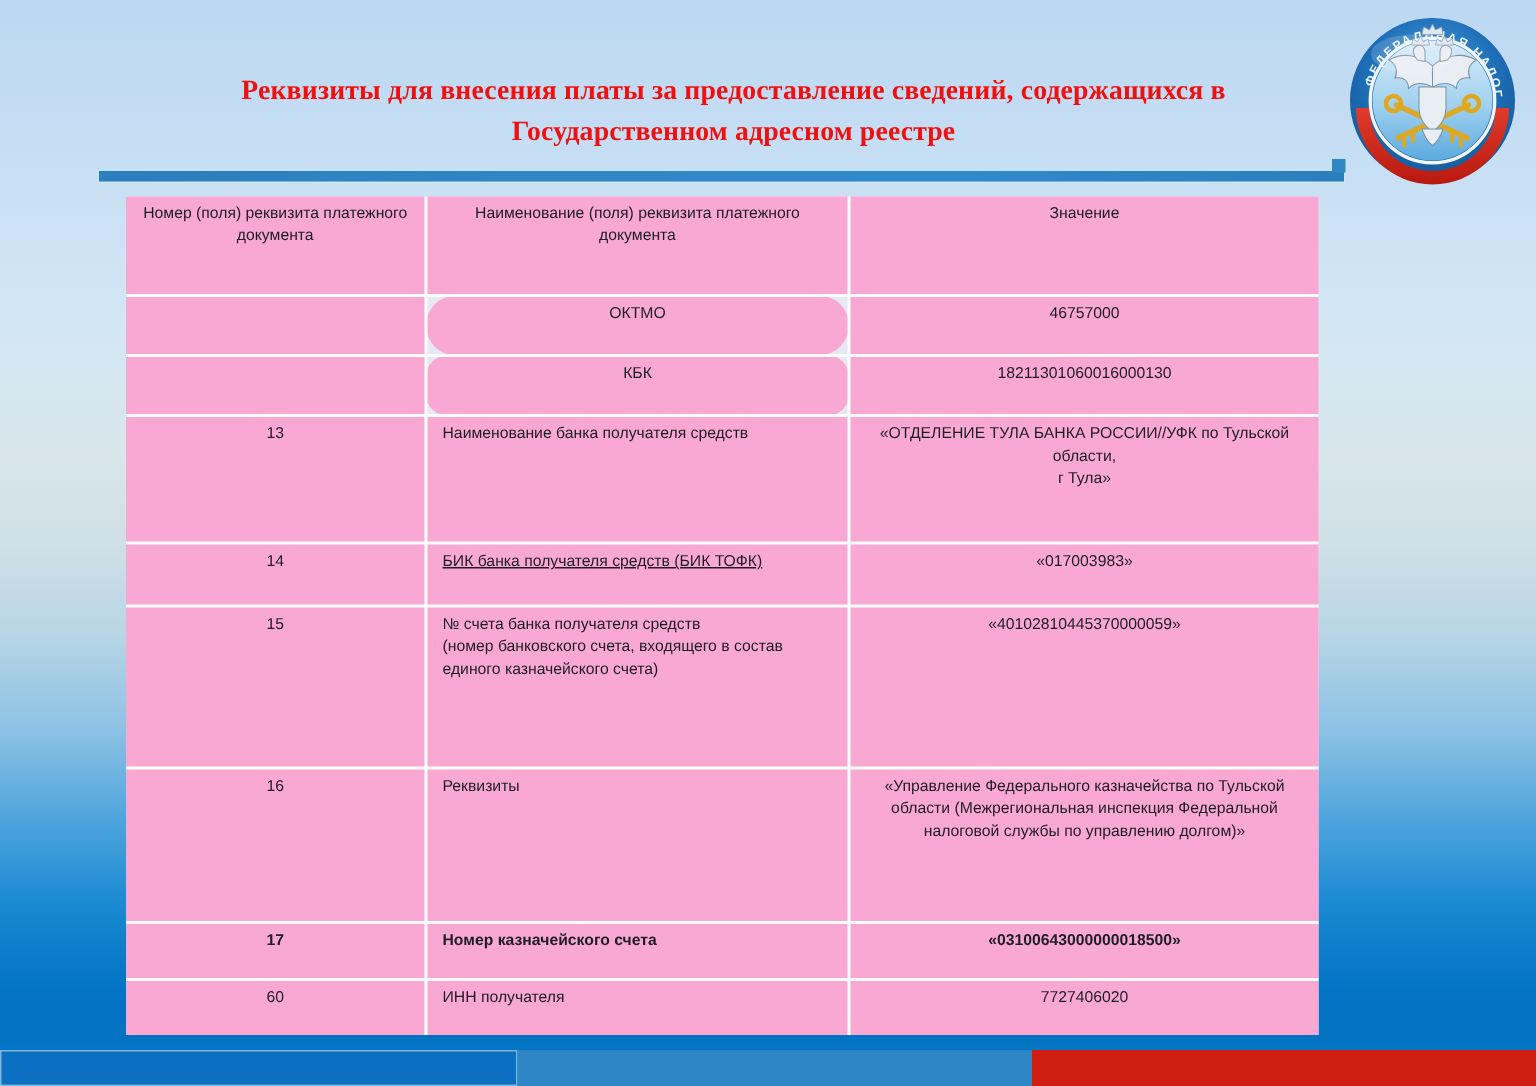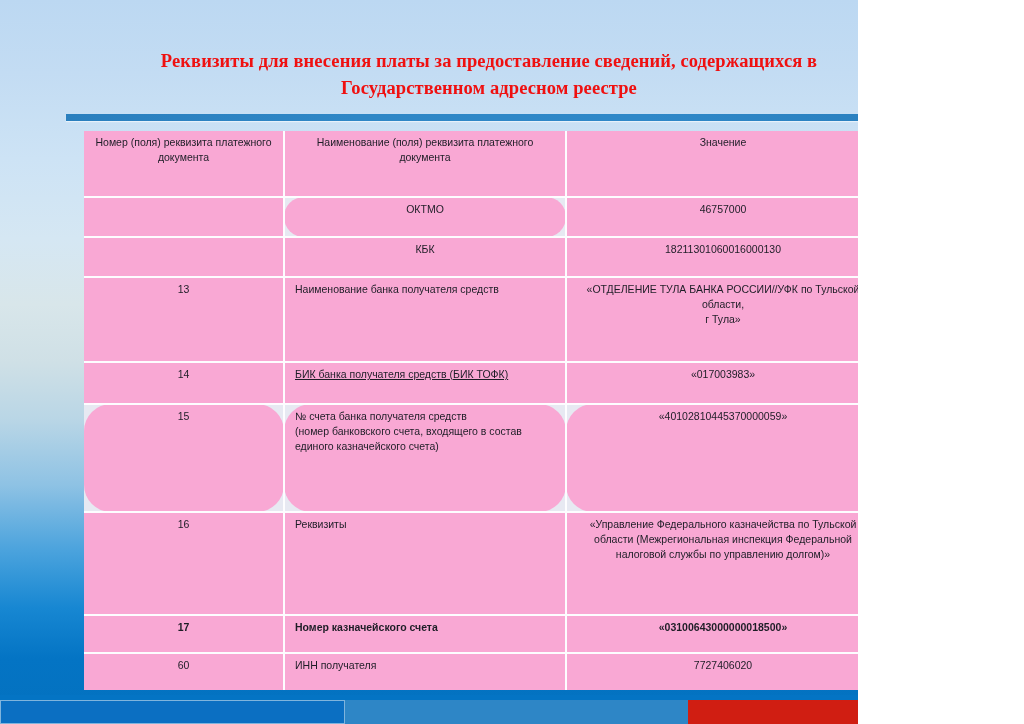--- a/index.html
+++ b/index.html
@@ -9,21 +9,21 @@
   body {
     width: 1024px;
     height: 724px;
     overflow: hidden;
     font-family: "Liberation Sans", sans-serif;
     background: #ffffff;
   }
 
   #slide {
     position: relative;
-    width: 858px;
+    width: 1024px;
     height: 724px;
     overflow: hidden;
     background:
       linear-gradient(to bottom,
         #bcd8f2 0%,
         #c3dcf3 10%,
         #cde3f5 22%,
         #d5e7f3 33%,
         #d8e6ea 42%,
         #cfe0e6 50%,
@@ -109,21 +109,21 @@
     padding-bottom: 12px;
   }
   td.centered { text-align: center; }
 
   
   tr.r-head td { height: 52px; }
   tr.r-oktmo td { height: 25px; }
   tr.r-kbk td { height: 25px; }
   tr.r-13 td { height: 70px; }
   tr.r-14 td { height: 27px; }
-  tr.r-15 td { height: 93px; border-radius: 27px; }
+  tr.r-15 td { height: 93px; }
   tr.r-16 td { height: 88px; }
   tr.r-17 td { height: 23px; font-weight: bold; }
   tr.r-60 td { height: 23px; }
 
   .vtop { vertical-align: top; }
 
   
   .bottom-band {
     position: absolute;
     left: 0;
@@ -262,21 +262,21 @@
           <td class="hdr col-name">Наименование (поля) реквизита платежного документа</td>
           <td class="hdr col-value">Значение</td>
         </tr>
       <tr class="r-oktmo">
             <td class="col-num centered vtop"></td>
             <td class="col-name vtop centered" style="white-space: pre-line; border-radius: 20px;">ОКТМО</td>
             <td class="col-value centered vtop" style="white-space: pre-line;">46757000</td>
           </tr>
           <tr class="r-kbk">
             <td class="col-num centered vtop"></td>
-            <td class="col-name vtop centered" style="white-space: pre-line;">КБК</td>
+            <td class="col-name vtop centered" style="white-space: pre-line; border-radius: 14px;">КБК</td>
             <td class="col-value centered vtop" style="white-space: pre-line;">18211301060016000130</td>
           </tr>
           <tr class="r-13">
             <td class="col-num centered vtop">13</td>
             <td class="col-name vtop" style="white-space: pre-line;">Наименование банка получателя средств</td>
             <td class="col-value centered vtop" style="white-space: pre-line;">«ОТДЕЛЕНИЕ ТУЛА БАНКА РОССИИ//УФК по Тульской области,
 г Тула»</td>
           </tr>
           <tr class="r-14">
             <td class="col-num centered vtop">14</td>

